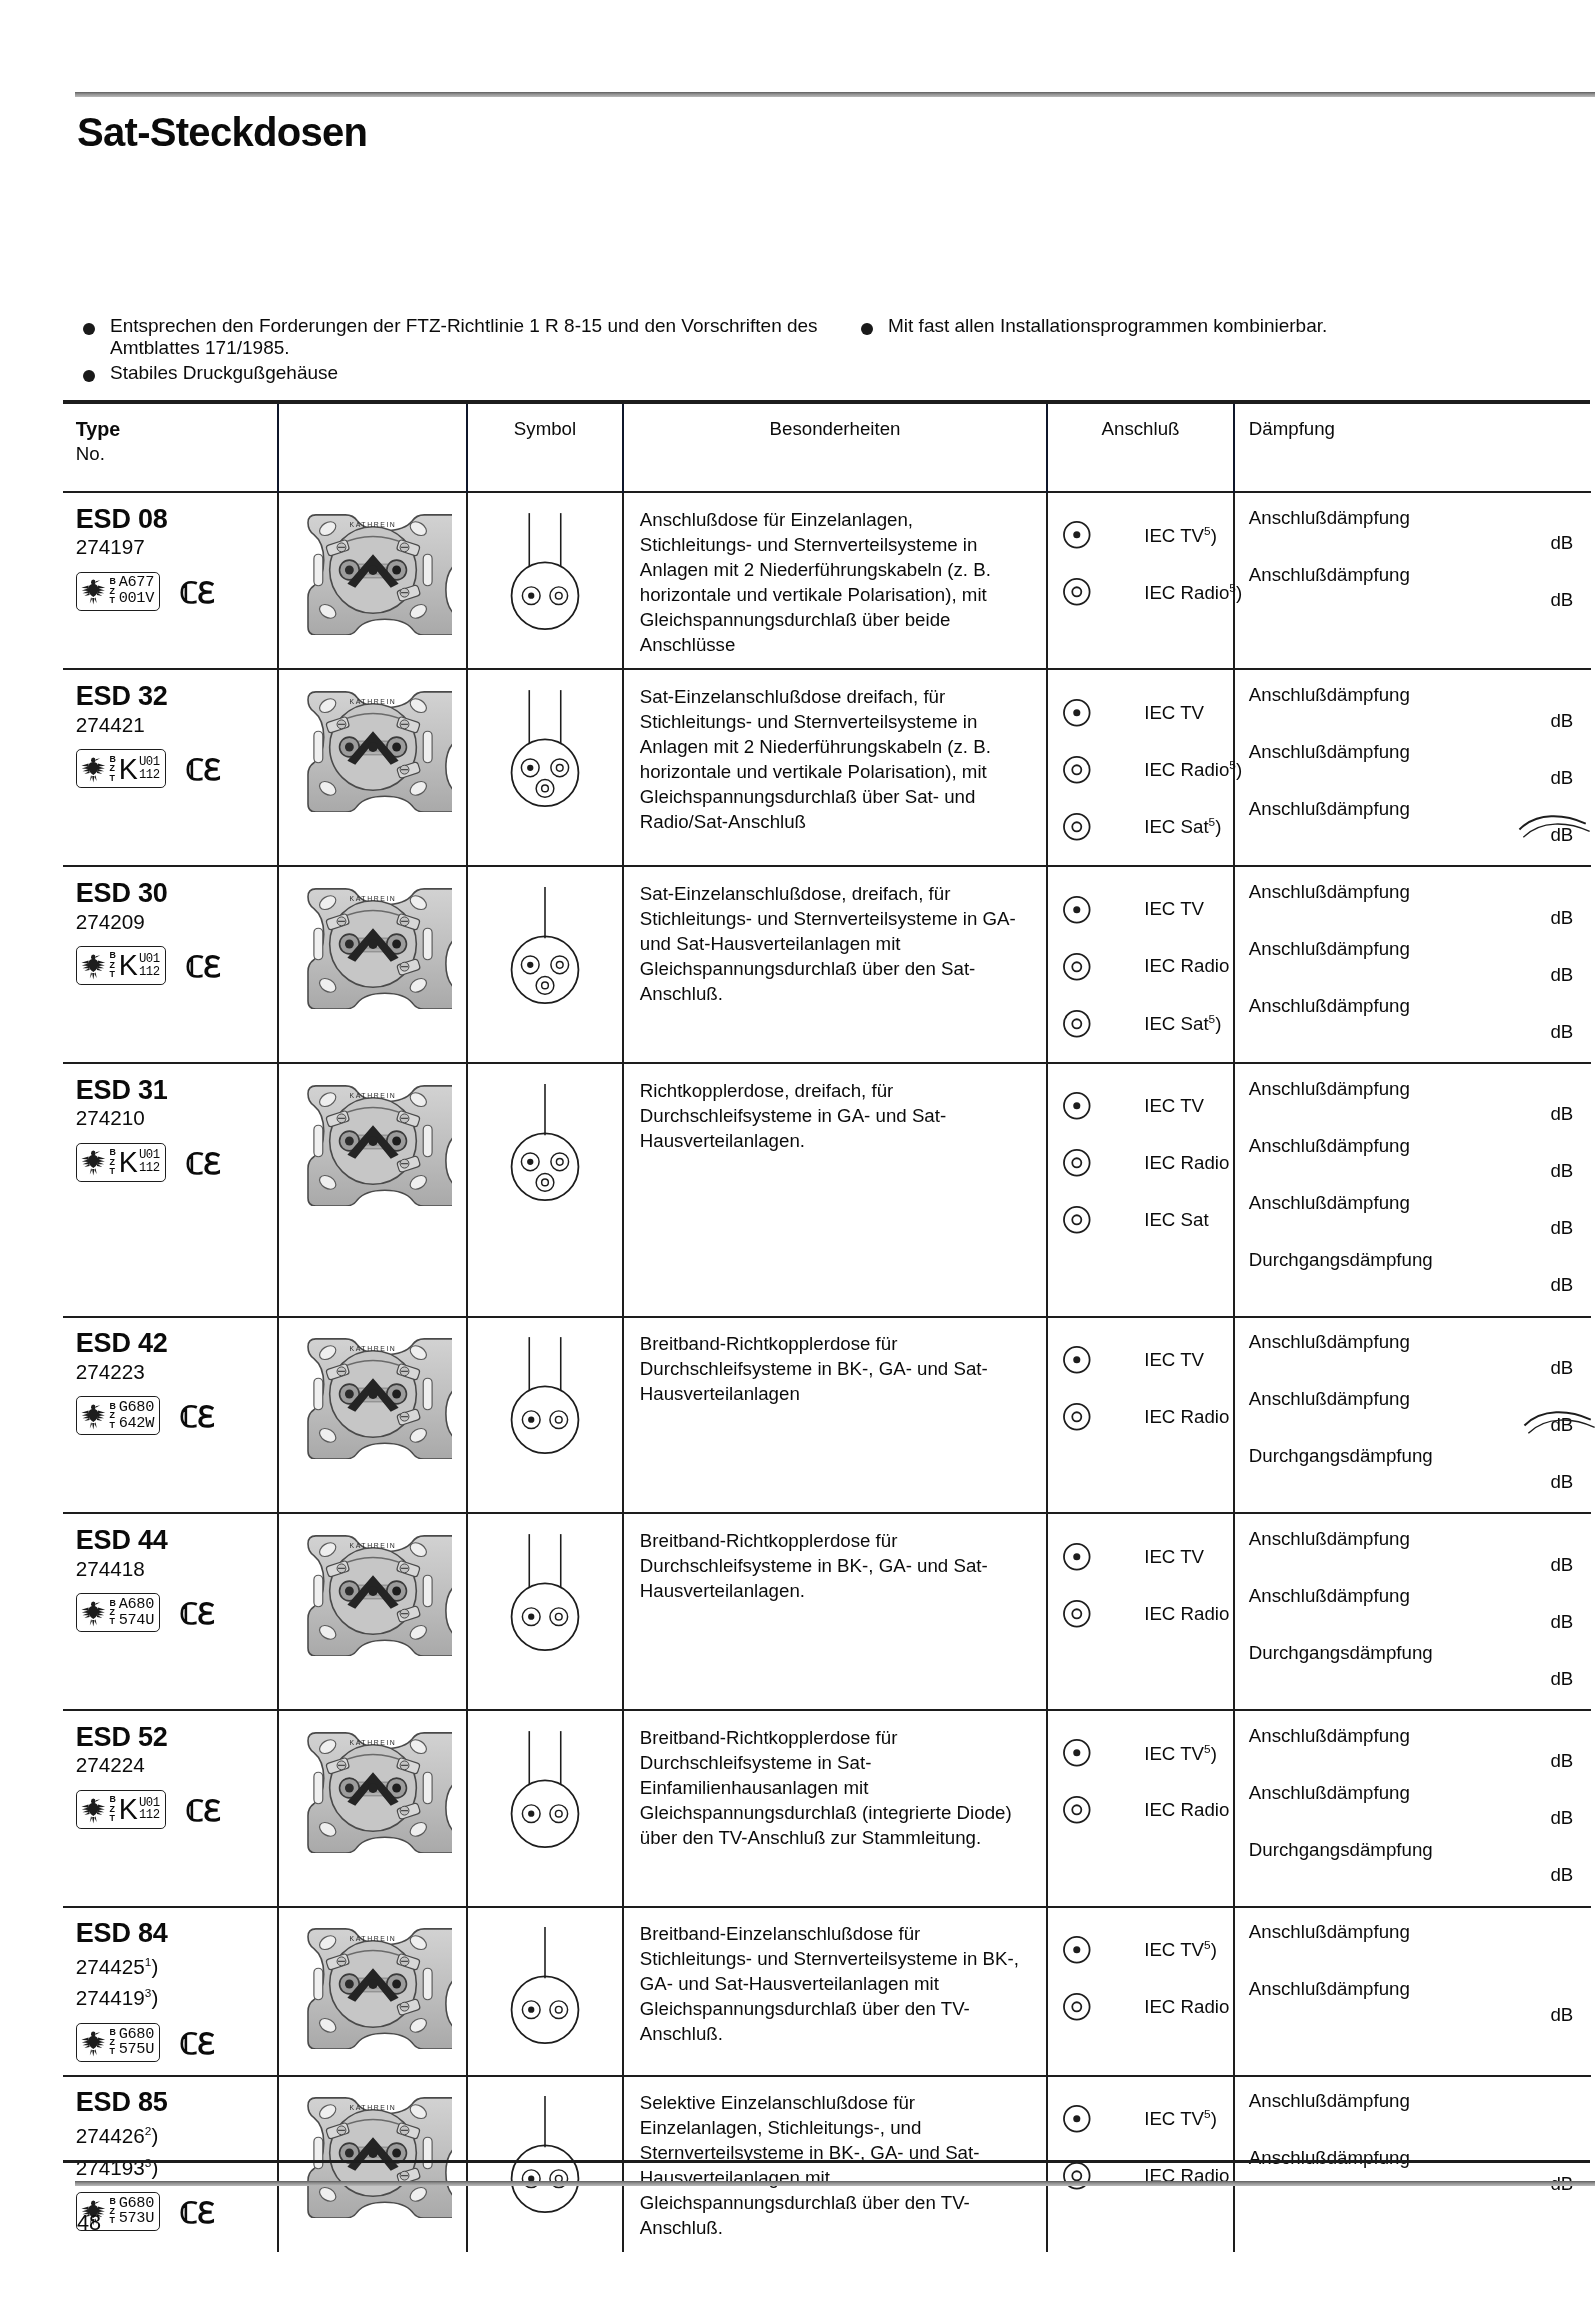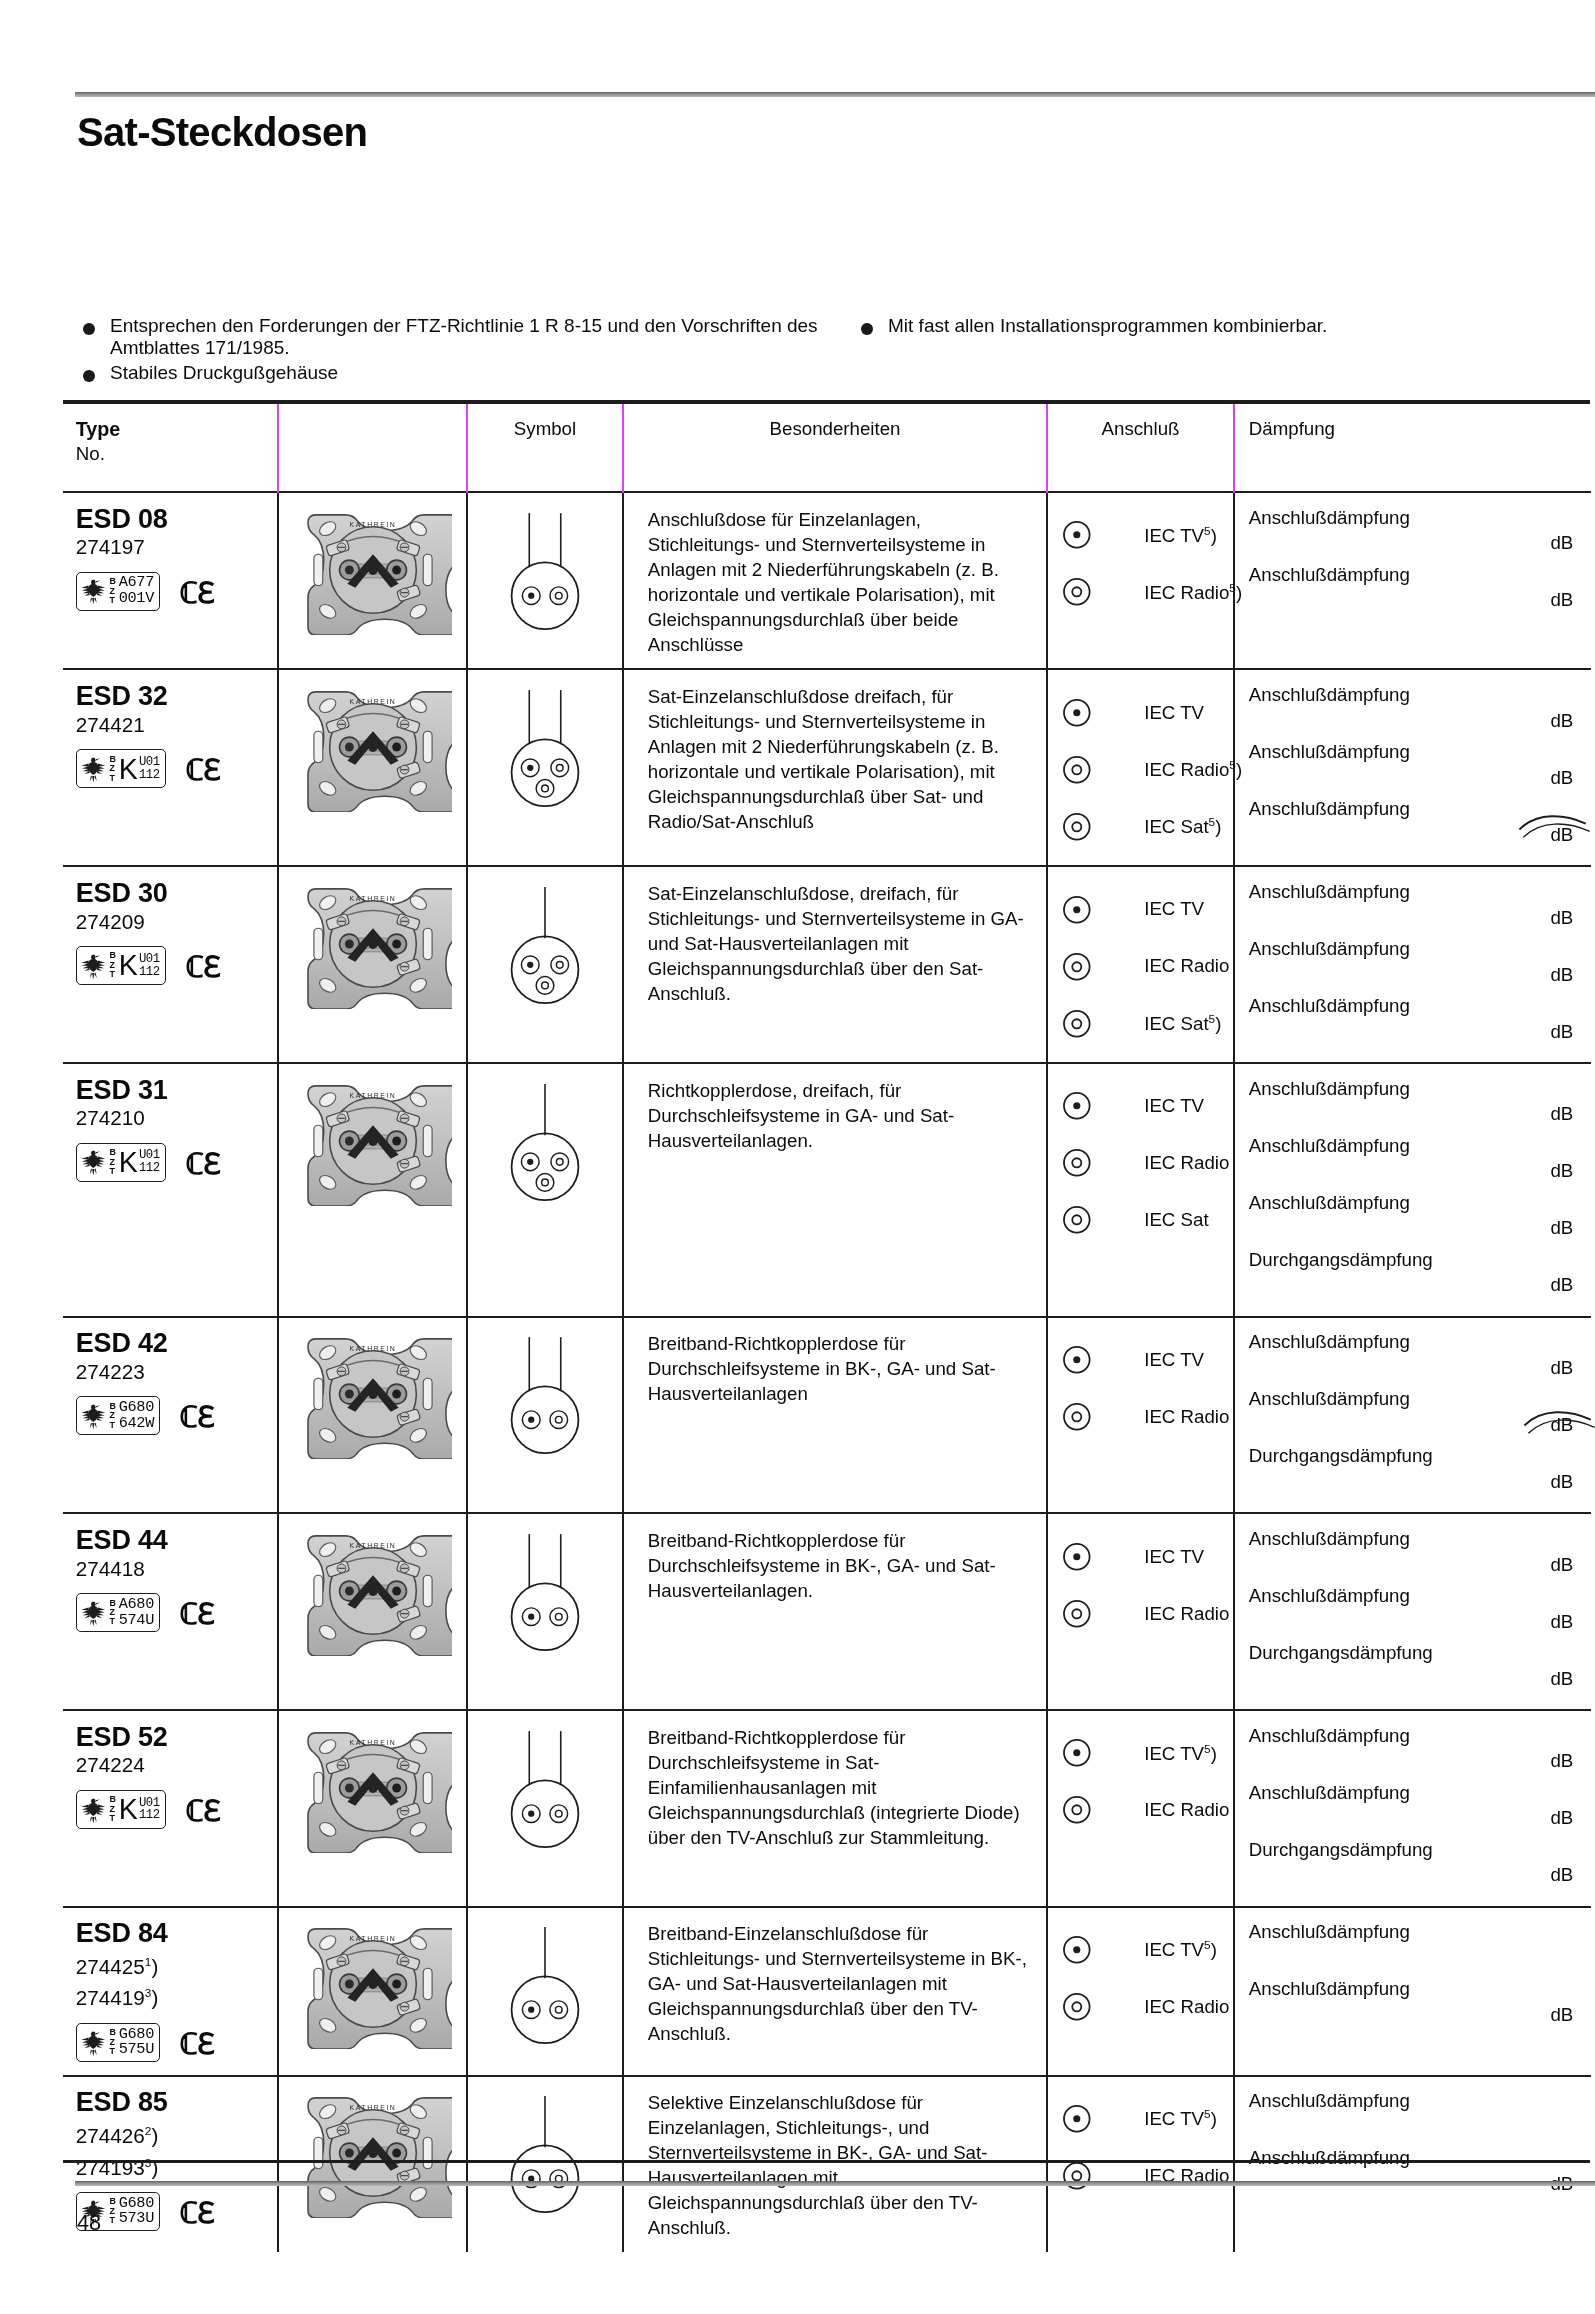--- a/index.html
+++ b/index.html
@@ -41,21 +41,21 @@
   table{border-collapse:collapse;width:1527px;table-layout:fixed;}
   td,th{vertical-align:top;padding:0;}
   .c-type{width:215px;}
   .c-photo{width:189px;}
   .c-sym{width:156px;}
   .c-desc{width:424px;}
   .c-conn{width:187px;}
   .c-damp{width:357px;}
 
   thead td{
-    border-left:2px solid #d946ef;
+    border-left:2px solid #0f172a;
     height:87px;
   }
   thead td:first-child{border-left:none;}
   thead tr{border-bottom:none;}
   .hdr-type{font-size:19.7px;font-weight:bold;padding:12.8px 0 0 12.8px;line-height:24.6px;}
   .hdr-type .no{font-weight:normal;font-size:18.7px;}
   .hdr-center{font-size:18.7px;text-align:center;padding-top:13.8px;}
   .hdr-left{font-size:18.7px;padding:13.8px 0 0 13.8px;}
 
   tbody td{
@@ -96,21 +96,21 @@
     font-family:"Liberation Serif","DejaVu Serif",serif;
   }
 
   
   .photo-wrap{display:flex;align-items:center;justify-content:center;padding:11.8px 0;}
 
   
   .sym-wrap{display:flex;align-items:flex-start;justify-content:center;padding-top:11.8px;}
 
   
-  .desc{padding:13.8px 15.8px 11.8px 15.8px;font-size:18.7px;line-height:25px;margin-left:8px;}
+  .desc{padding:13.8px 15.8px 11.8px 15.8px;font-size:18.7px;line-height:25px;}
 
   
   .conn{padding:13.8px 0 9.9px 13.8px;}
   .conn-item{display:flex;align-items:center;height:57px;gap:42px;}
   .conn-item .lbl{font-size:18.7px;margin-left:10.8px;white-space:nowrap;}
   .conn-item .lbl sup{font-size:11.8px;}
   .conn-ico{width:29.6px;height:29.6px;flex:0 0 auto;}
 
   
   .damp{padding:13.8px 0 9.9px 0;text-align:right;}

